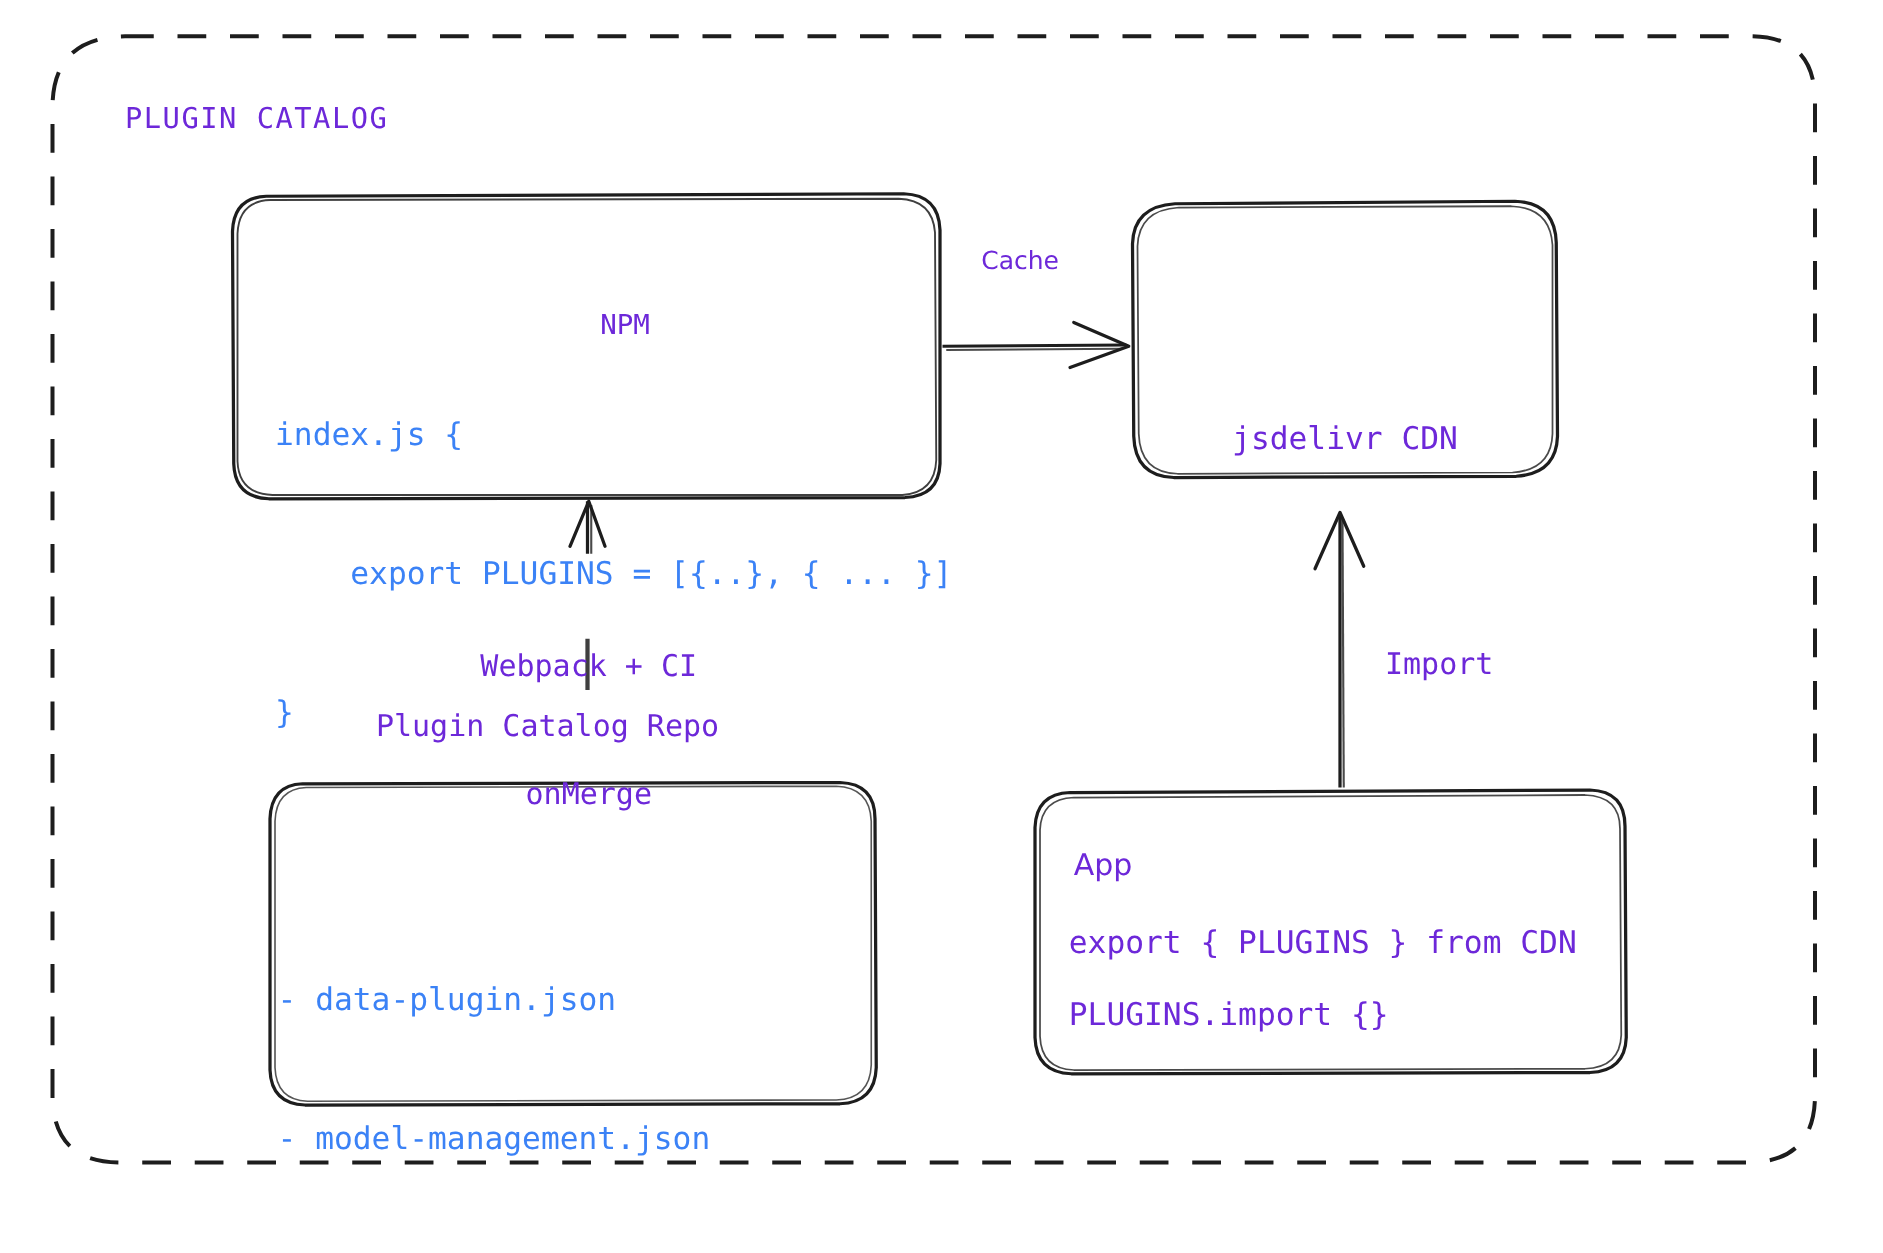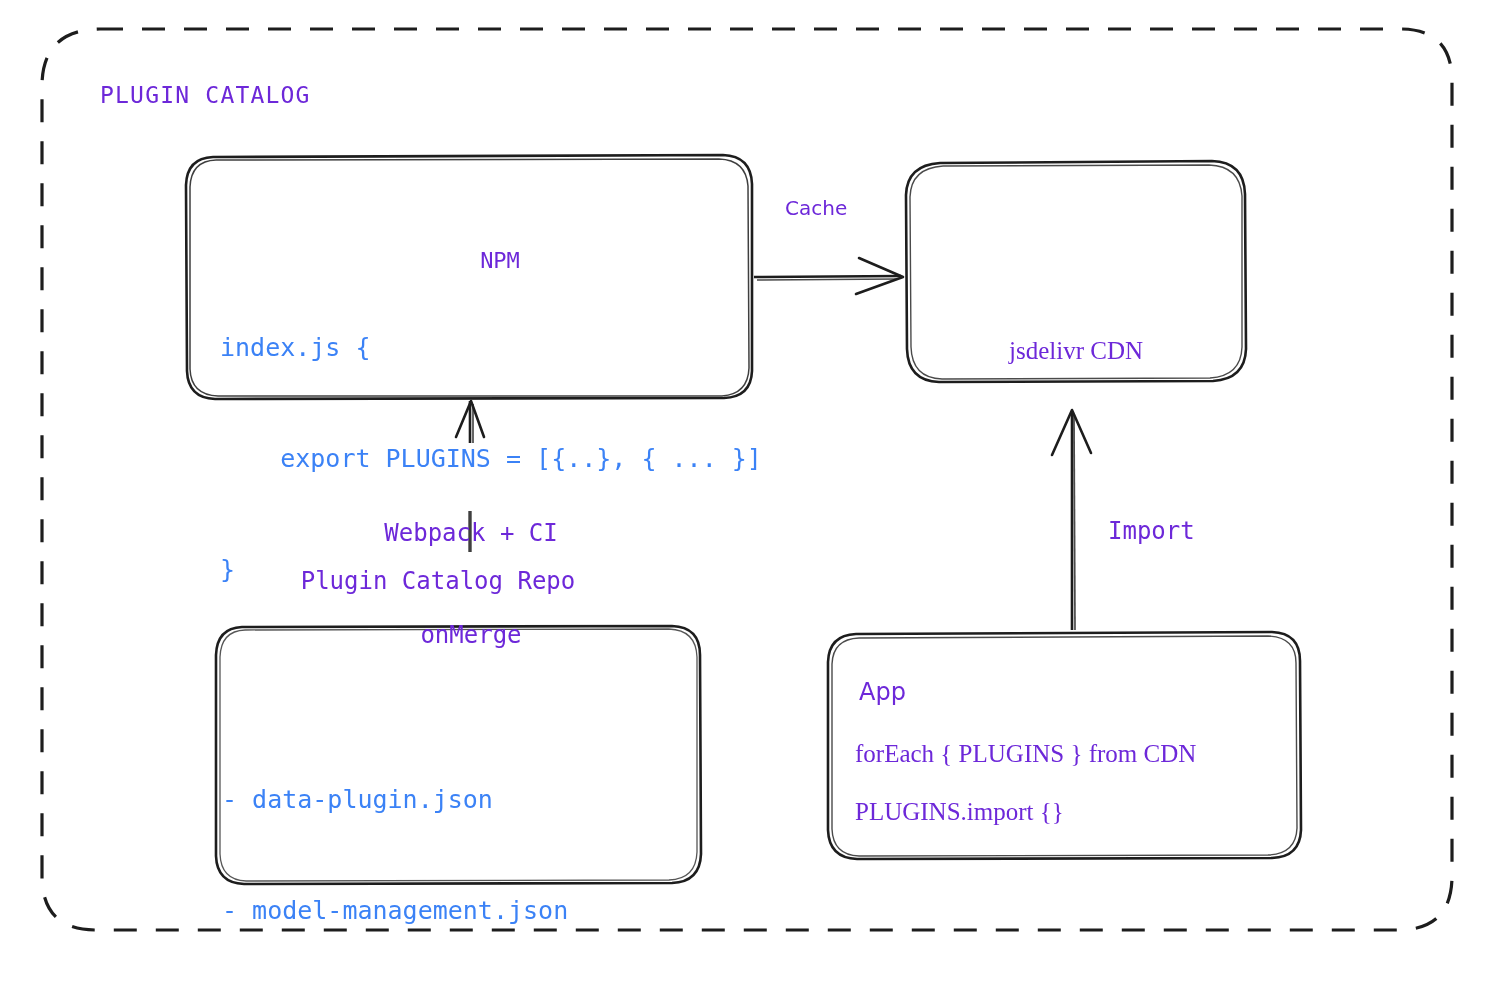--- a/index.html
+++ b/index.html
@@ -40,21 +40,20 @@
   .t-group-title {
     font-size: 23px;
     letter-spacing: 1.2px;
   }
   .t-box-title {
     font-size: 22px;
   }
   .t-code {
     font-size: 25px;
     line-height: 37px;
-    font-family: Liberation Serif, serif;
   }
   .t-edge {
     font-size: 20px;
   }
   .t-caption {
     font-size: 24px;
   }
   .t-app-title {
     font-size: 24px;
   }
@@ -148,16 +147,16 @@
 
   <div class="codeblock" style="left:222px; top:707px;">
     <div>- data-plugin.json</div>
     <div>- model-management.json</div>
     
   </div>
 
   <div class="txt t-caption" style="left:1108px; top:517px;">Import</div>
 
   <div class="txt sans t-app-title" style="left:859px; top:678px;">App</div>
-  <div class="txt t-code" style="left:855px; top:735px;">forEach { PLUGINS } from CDN</div>
+  <div class="txt t-code" style="left:855px; top:735px;">export { PLUGINS } from CDN</div>
   <div class="txt t-code" style="left:855px; top:793px;">PLUGINS.import {}</div>
 
 </div>
 
 </body></html>

